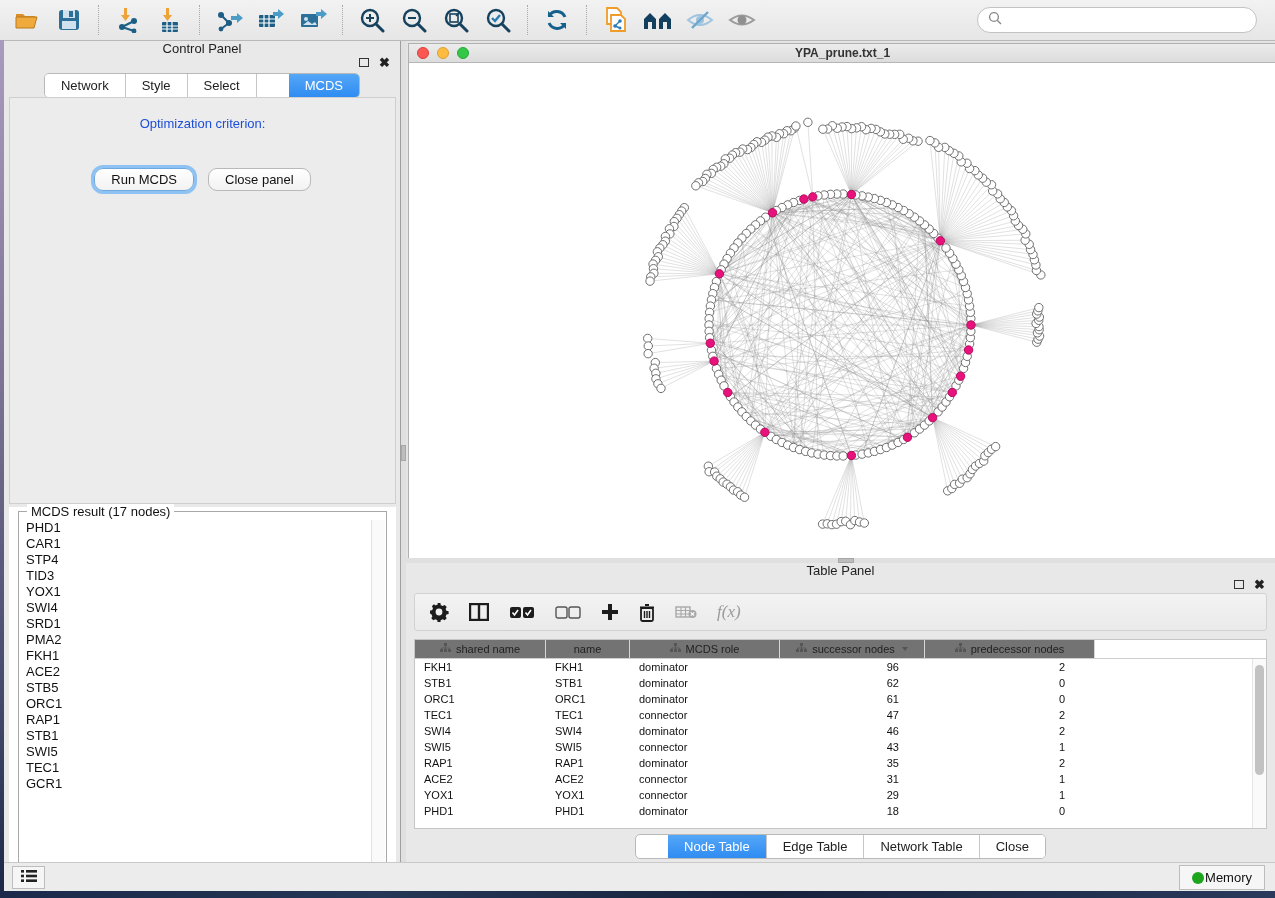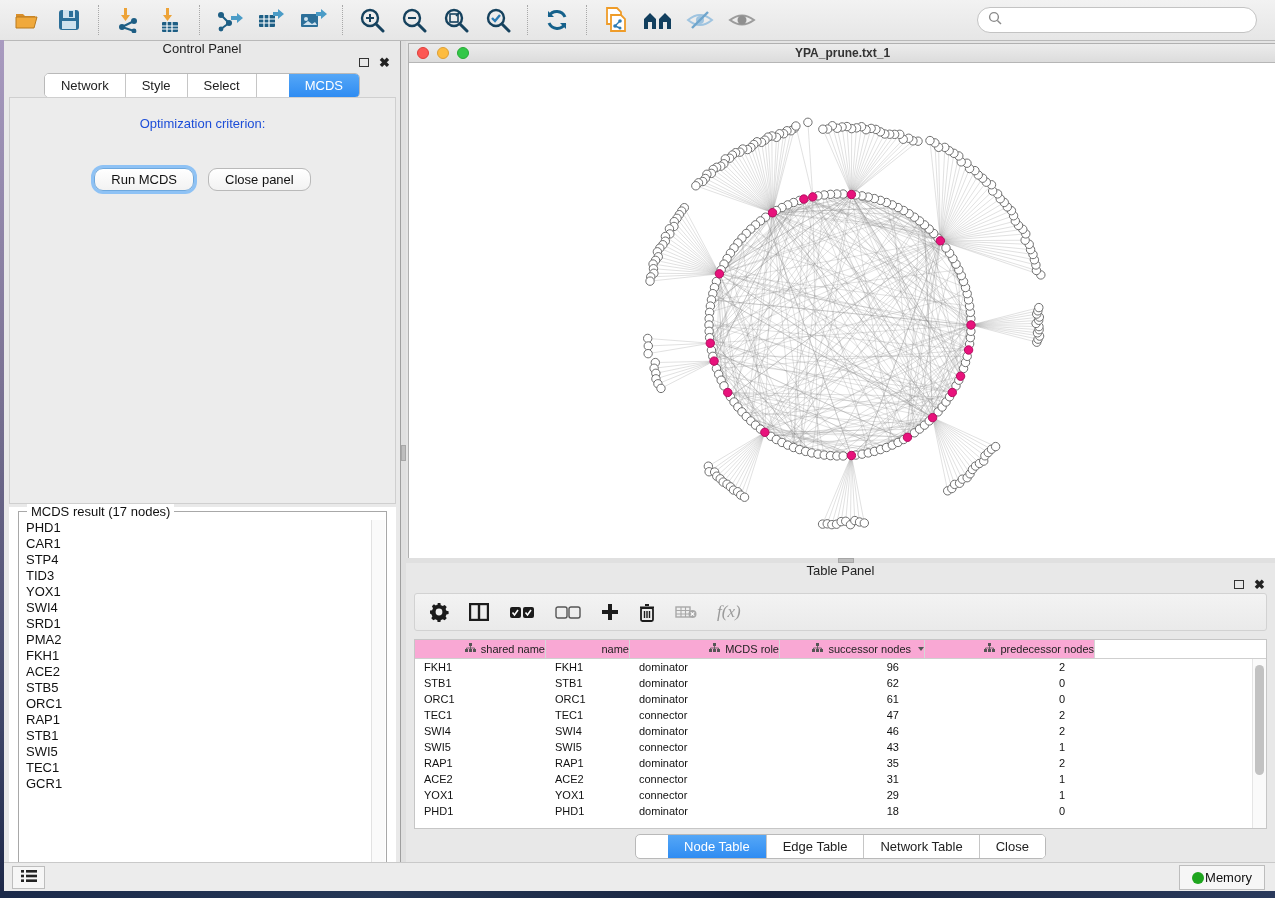--- a/index.html
+++ b/index.html
@@ -91,22 +91,22 @@
   .table-panel { position:absolute; left:406px; top:563px; width:869px; height:299px; background:#e8e8e8; }
   .tp-toolbar { position:absolute; left:8px; top:30px; right:8px; height:38px;
     background:linear-gradient(#f3f3f3,#eaeaea); border:1px solid #d2d2d2; border-radius:3px;
     display:flex; align-items:center; gap:20px; padding:0 14px; }
   .tp-icon { display:flex; align-items:center; justify-content:center; cursor:default; }
   .fx { font-family:"Liberation Serif", serif; font-style:italic; font-size:17px; color:#9a9a9a; }
 
   .table-box { position:absolute; left:8px; top:76px; right:8px; height:190px; background:#fff;
     border:1px solid #c6c6c6; overflow:hidden; }
   .thead { display:flex; height:19px; border-bottom:1px solid #cfcfcf; background:#fff; }
-  .th { display:flex; align-items:center; justify-content:flex-end; gap:5px; font-size:11px; color:#222;
-    background:#f9a8d4; border-right:1px solid #d6d6d6; overflow:hidden; }
+  .th { display:flex; align-items:center; justify-content:center; gap:5px; font-size:11px; color:#222;
+    background:#737373; border-right:1px solid #d6d6d6; overflow:hidden; }
   .sort-chev { width:0; height:0; border-left:3.5px solid transparent; border-right:3.5px solid transparent;
     border-top:4px solid #555; margin-left:2px; }
   .tbody { position:absolute; left:0; top:19px; right:14px; bottom:0; overflow:hidden; }
   .tr { display:flex; height:16px; }
   .td { font-size:11px; color:#111; line-height:16px; white-space:nowrap; overflow:hidden; }
   .td.left { text-align:left; padding-left:9px; }
   .td.right { text-align:right; }
   .tbl-scroll { position:absolute; right:0; top:19px; width:14px; bottom:0; background:#fafafa; border-left:1px solid #e5e5e5; }
   .tbl-thumb { position:absolute; left:2px; top:6px; width:9px; height:110px; background:#c2c2c2; border-radius:5px; }
 

